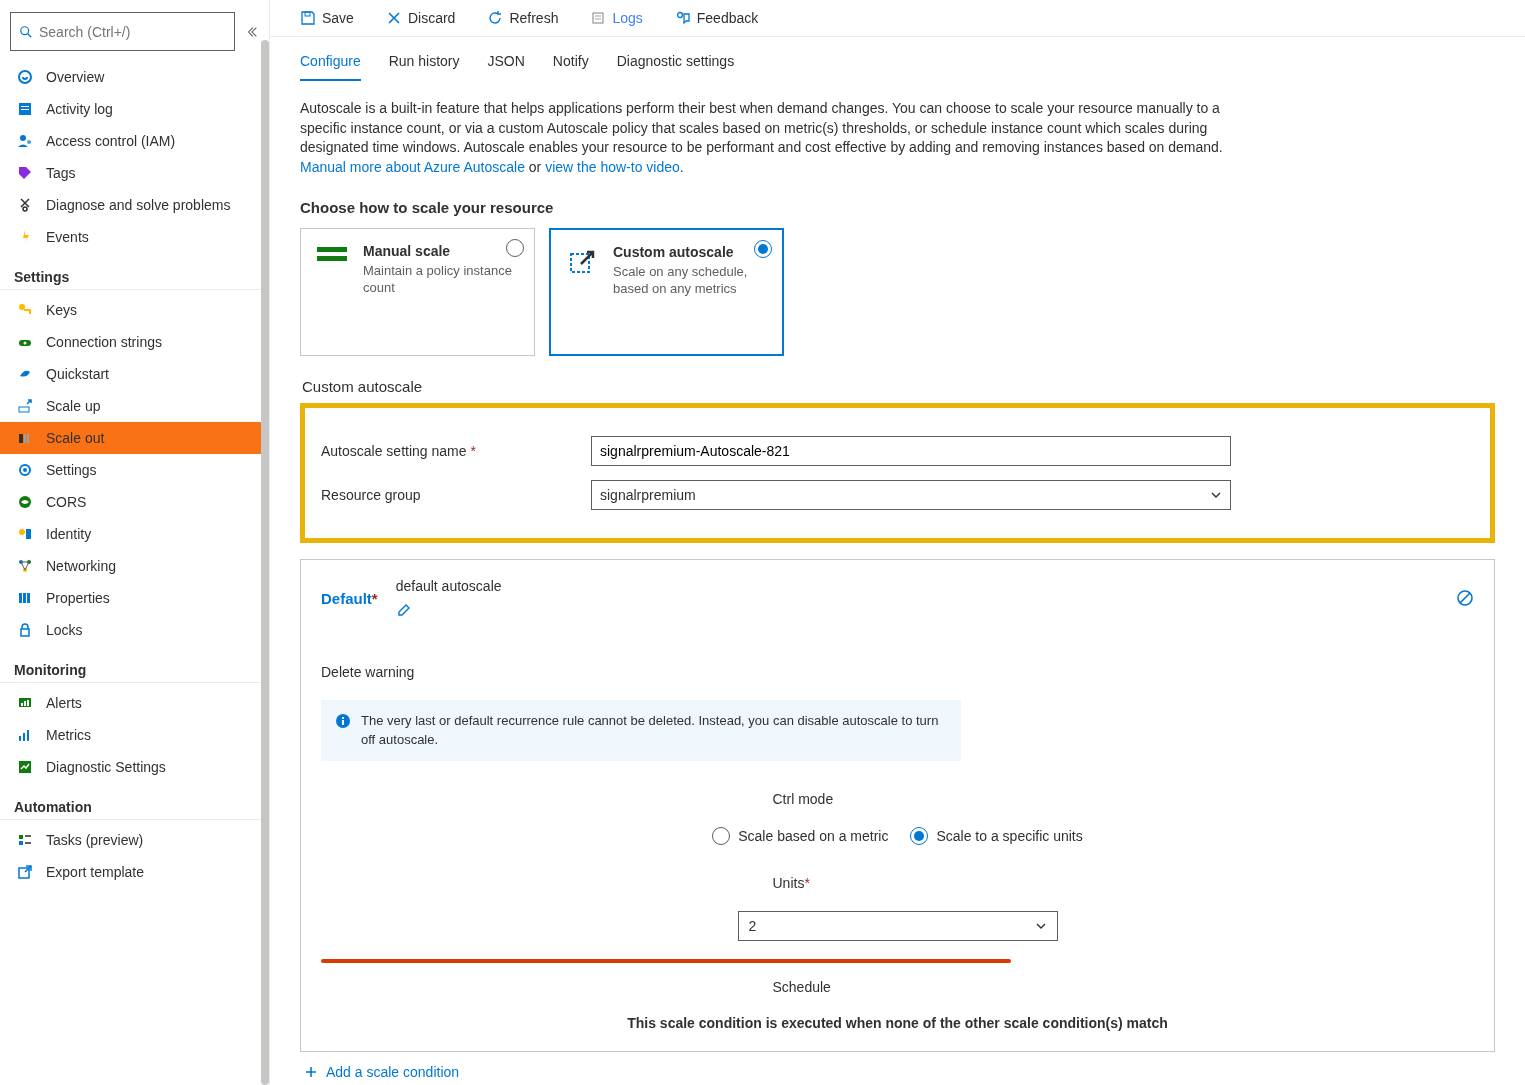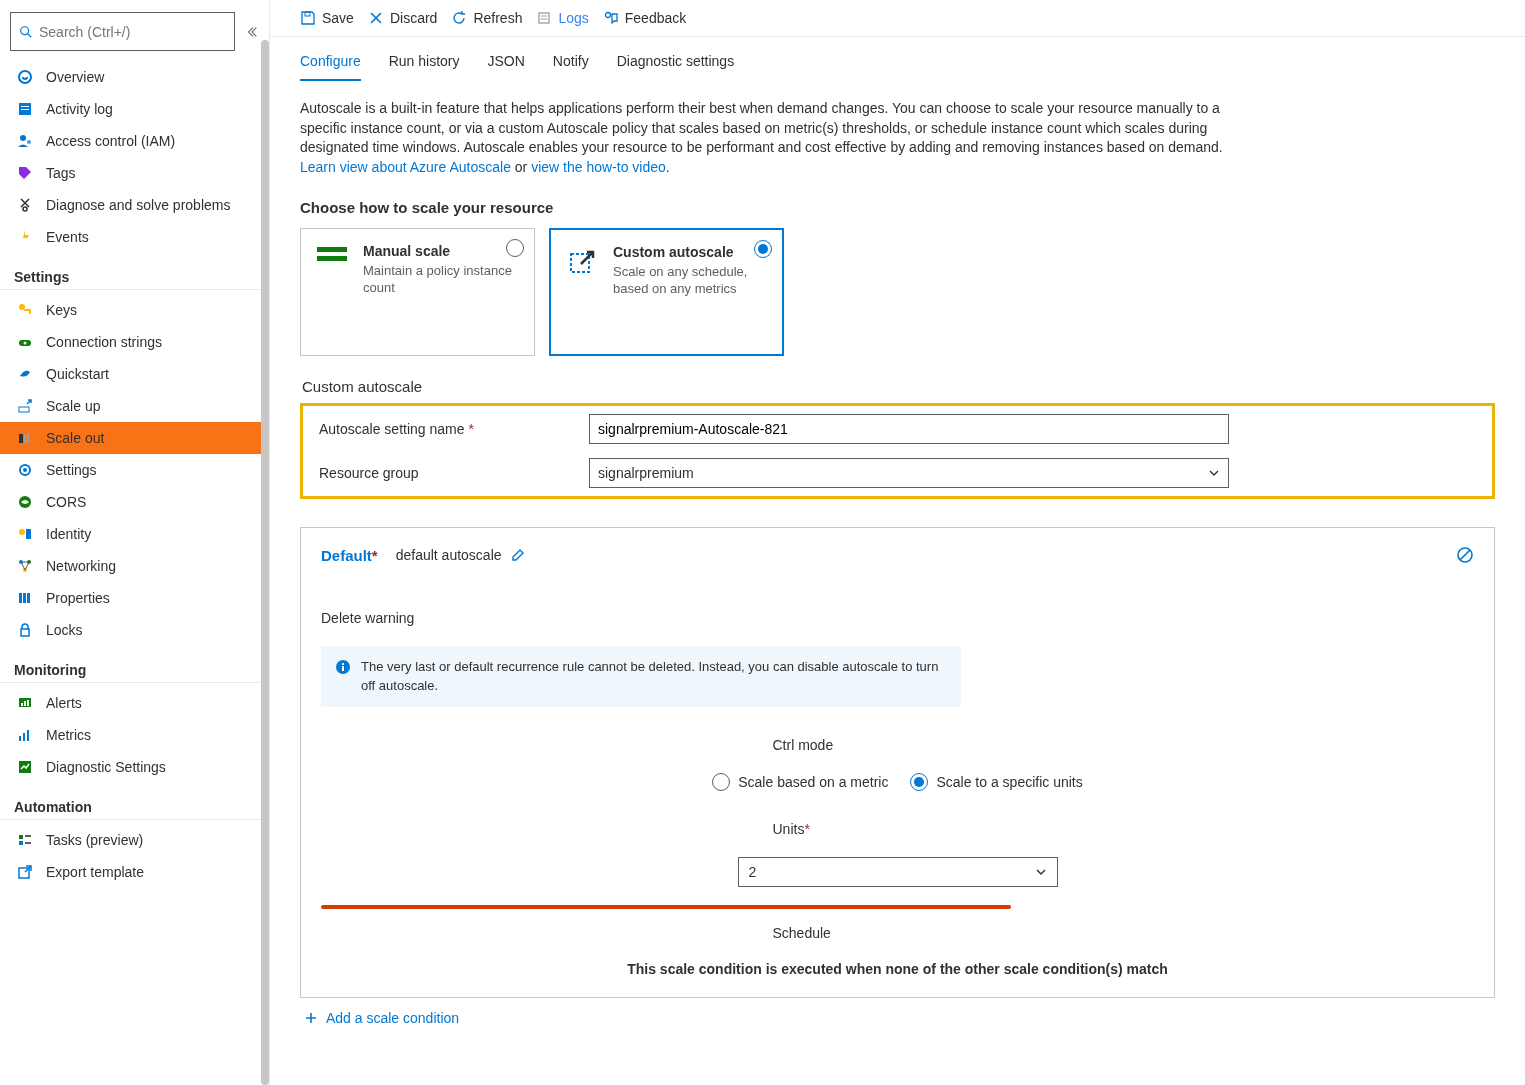--- a/index.html
+++ b/index.html
@@ -8,21 +8,21 @@
   .sidebar-scroll { position: absolute; right: 0; top: 40px; bottom: 0; width: 8px; background: #c8c6c4; border-radius: 4px; }
   .search-row { display: flex; align-items: center; padding: 4px 10px 10px 10px; gap: 10px; }
   .search-box { flex: 1; display: flex; align-items: center; border: 1px solid #605e5c; height: 39px; padding: 0 6px; color: #605e5c; gap: 4px; }
   .search-input { border: none; outline: none; flex: 1; font-size: 14px; color: #605e5c; background: transparent; }
   .collapse-icon { color: #605e5c; cursor: pointer; font-size: 14px; }
   .nav-item { display: flex; align-items: center; gap: 12px; padding: 7px 10px 7px 16px; cursor: pointer; }
   .nav-item.selected { background: #f97316; }
   .nav-icon { width: 18px; height: 18px; display: inline-flex; align-items: center; justify-content: center; flex-shrink: 0; }
   .section-header { font-weight: 600; font-size: 14px; padding: 16px 10px 4px 14px; color: #323130; border-bottom: 1px solid #edebe9; margin-bottom: 4px; }
   .main { flex: 1; display: flex; flex-direction: column; overflow-y: auto; }
-  .toolbar { display: flex; align-items: center; gap: 14px; padding: 10px 30px 10px 30px; border-bottom: 1px solid #edebe9; }
+  .toolbar { display: flex; align-items: center; gap: 32px; padding: 10px 30px 10px 30px; border-bottom: 1px solid #edebe9; }
   .toolbar-btn { display: flex; align-items: center; gap: 6px; cursor: pointer; color: #323130; font-size: 14px; }
   .toolbar-btn.disabled { color: #3b82f6; cursor: default; }
   .toolbar-btn svg { width: 16px; height: 16px; }
   .tabs { display: flex; gap: 28px; padding: 10px 30px 0 30px; }
   .tab { padding: 6px 0 10px 0; cursor: pointer; font-size: 14px; color: #323130; }
   .tab.active { color: #0078d4; border-bottom: 2px solid #0078d4; font-weight: 400; }
   .content { padding: 18px 30px; }
   .intro { font-size: 14px; color: #323130; line-height: 1.4; margin-bottom: 22px; max-width: 960px;}
   .intro a { color: #0078d4; text-decoration: none; cursor: pointer;}
   .choose-title { font-weight: 600; font-size: 15px; margin-bottom: 12px; }
@@ -30,32 +30,32 @@
   .card { width: 235px; height: 128px; border: 1px solid #c8c6c4; padding: 14px 14px; position: relative; cursor: pointer; display: flex; gap: 14px;}
   .card.selected { border: 2px solid #0078d4; }
   .card-radio { position: absolute; top: 10px; right: 10px; width: 18px; height: 18px; border-radius: 50%; border: 1px solid #605e5c; display:flex; align-items:center; justify-content:center;}
   .card.selected .card-radio { border-color: #0078d4; }
   .card.selected .card-radio::after { content:""; width:10px; height:10px; border-radius:50%; background:#0078d4;}
   .card-icon { width: 34px; height:34px; flex-shrink:0; display:flex; align-items:flex-start; justify-content:center; padding-top:2px;}
   .card-body { flex:1; }
   .card-title { font-weight:600; font-size:14px; margin-bottom:4px;}
   .card-desc { font-size:13px; color:#605e5c; line-height:1.3;}
   .subsection-title { font-size:15px; margin: 4px 0 8px 2px; }
-  .form-panel { border:3px solid #eab308; padding: 8px 16px; margin-bottom: 28px; }
+  .form-panel { border:5px solid #eab308; padding: 28px 16px; margin-bottom: 16px; }
   .form-row { display:flex; align-items:center; margin-bottom: 14px; gap: 20px;}
   .form-row:last-child{margin-bottom:0;}
   .form-label { width: 250px; font-size:14px; }
   .req { color:#a4262c; }
   .form-control { flex:1; max-width: 640px; height:30px; border:1px solid #605e5c; padding:0 8px; font-size:14px; display:flex; align-items:center; justify-content:space-between;}
   .form-control input { border:none; outline:none; flex:1; font-size:14px; background:transparent;}
   .default-panel { border:1px solid #c8c6c4; padding: 0; margin-bottom: 12px; }
   .default-header { display:flex; align-items:center; justify-content:space-between; padding: 18px 20px 6px 20px; }
   .default-h-left { display:flex; align-items:center; gap: 18px; }
   .default-label { color:#0078d4; font-weight:600; font-size:15px; }
-  .edit-row { display:flex; align-items:flex-start; gap:8px; color:#323130;}
+  .edit-row { display:flex; align-items:flex-start; gap:8px; color:#323130;flex-direction:column;}
   .edit-icon { color:#0078d4; cursor:pointer; }
   .ban-icon { color:#0078d4; }
   .d-body { padding: 10px 20px 20px 20px; }
   .d-row { display:flex; align-items:flex-start; margin-top: 26px; gap:20px;flex-direction:column;}
   .d-row .form-label { width: 250px; padding-top:4px;}
   .info-box { flex:1; background:#eff6fc; padding: 12px 14px; display:flex; gap:10px; align-items:flex-start; font-size:13px; line-height:1.4; max-width:640px;justify-content:center;}
   .info-icon { color:#0078d4; flex-shrink:0; margin-top:1px;}
   .radio-row { display:flex; gap:22px; align-items:center; flex:1;}
   .radio-opt { display:flex; align-items:center; gap:8px; cursor:pointer;}
   .radio-circle { width:18px; height:18px; border-radius:50%; border:1px solid #605e5c; display:flex; align-items:center; justify-content:center;}
@@ -346,21 +346,21 @@
     <div class="tab active">Configure</div>
     <div class="tab">Run history</div>
     <div class="tab">JSON</div>
     <div class="tab">Notify</div>
     <div class="tab">Diagnostic settings</div>
   </div>
 
   <div class="content">
     <p class="intro">
       <span>Autoscale is a built-in feature that helps applications perform their best when demand changes. You can choose to scale your resource manually to a specific instance count, or via a custom Autoscale policy that scales based on metric(s) thresholds, or schedule instance count which scales during designated time windows. Autoscale enables your resource to be performant and cost effective by adding and removing instances based on demand. </span>
-      <a>Learn view about Azure Autoscale</a>
+      <a>Manual more about Azure Autoscale</a>
       <span> or </span>
       <a>view the how-to video</a><span>.</span>
     </p>
 
     <div class="choose-title">Choose how to scale your resource</div>
     <div class="cards">
       <div class="card">
         <div class="card-radio"></div>
         <div class="card-icon">
           <svg width="30" height="20">

